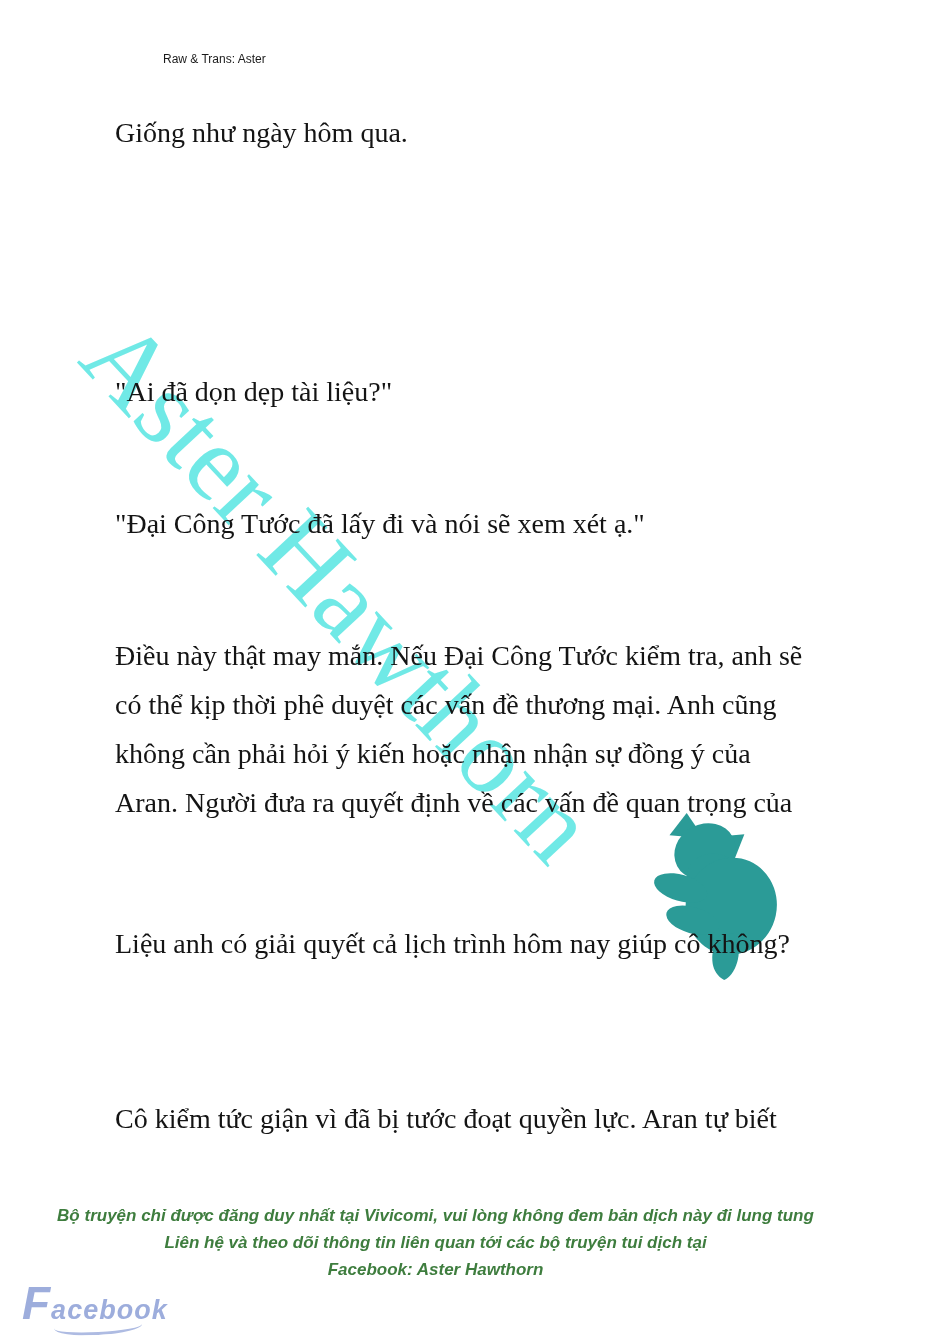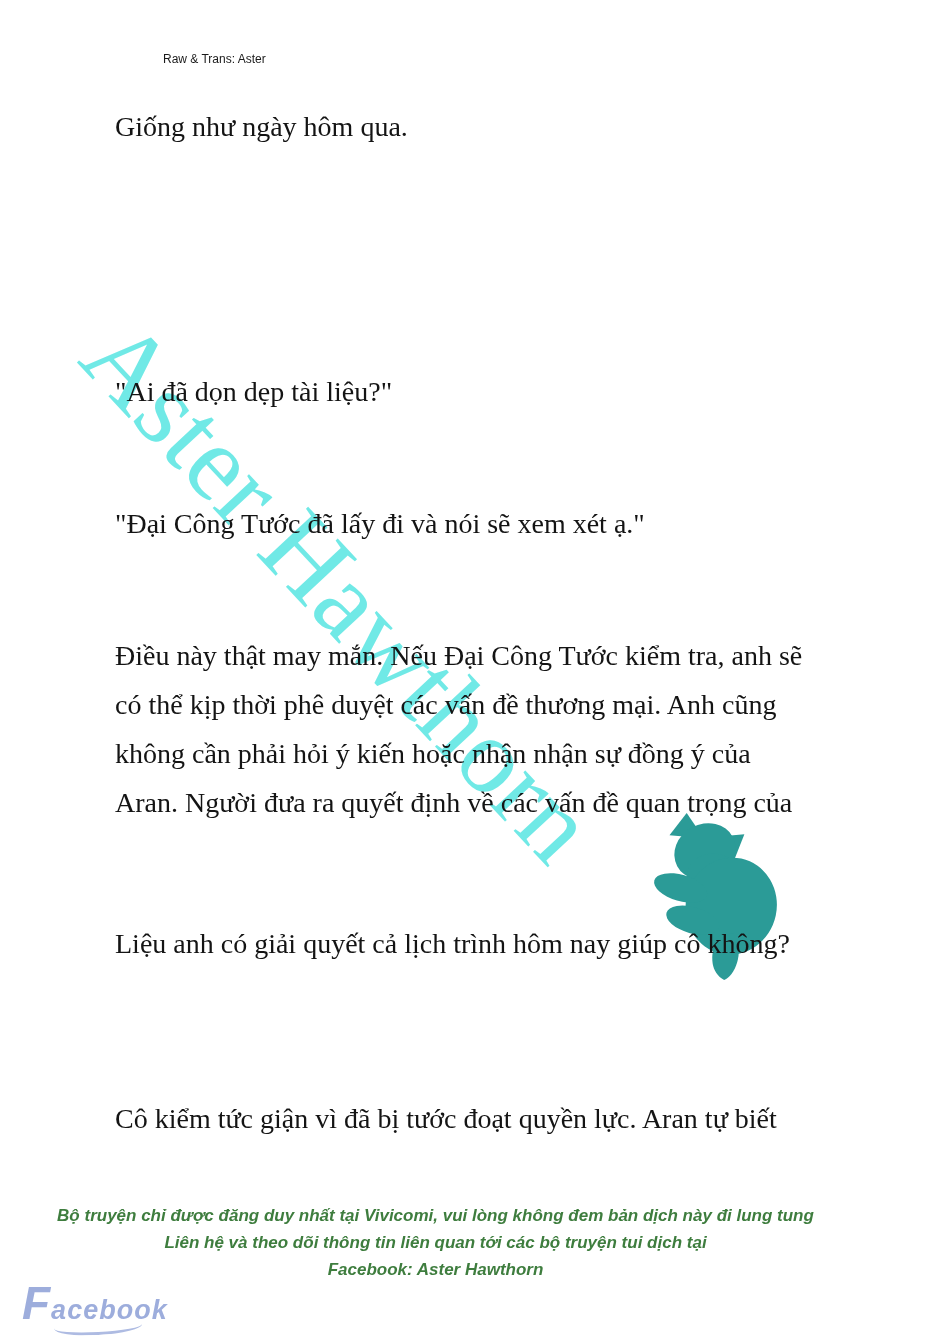--- a/index.html
+++ b/index.html
@@ -116,21 +116,21 @@
       <ellipse cx="80" cy="92" rx="45" ry="48" transform="rotate(12 80 92)"></ellipse>
       <ellipse cx="30" cy="74" rx="27" ry="13" transform="rotate(16 30 74)"></ellipse>
       <ellipse cx="42" cy="106" rx="27" ry="13" transform="rotate(16 42 106)"></ellipse>
       <path d="M66,122 C58,142 60,158 73,165 C84,160 92,140 85,118 Z"></path>
     </g>
   </svg>
 
   <div class="header-credit">Raw &amp; Trans: Aster</div>
 
   <main>
-    <p class="para" style="top:102px">
+    <p class="para" style="top:108px">
       <span class="line">Giống như ngày hôm qua.</span>
     </p>
     <p class="para" style="top:367px">
       <span class="line">"Ai đã dọn dẹp tài liệu?"</span>
     </p>
     <p class="para" style="top:499px">
       <span class="line">"Đại Công Tước đã lấy đi và nói sẽ xem xét ạ."</span>
     </p>
     <p class="para" style="top:631px">
       <span class="line">Điều này thật may mắn. Nếu Đại Công Tước kiểm tra, anh sẽ</span>

